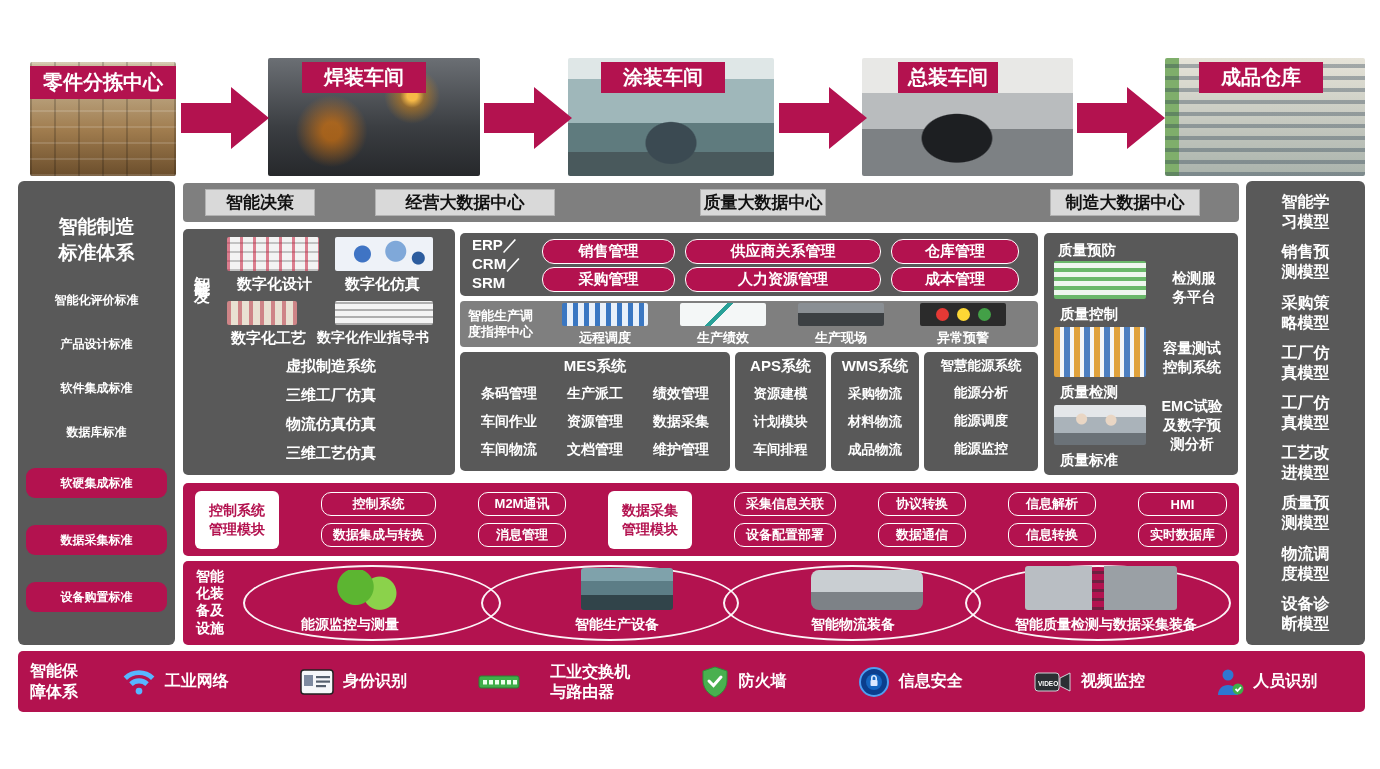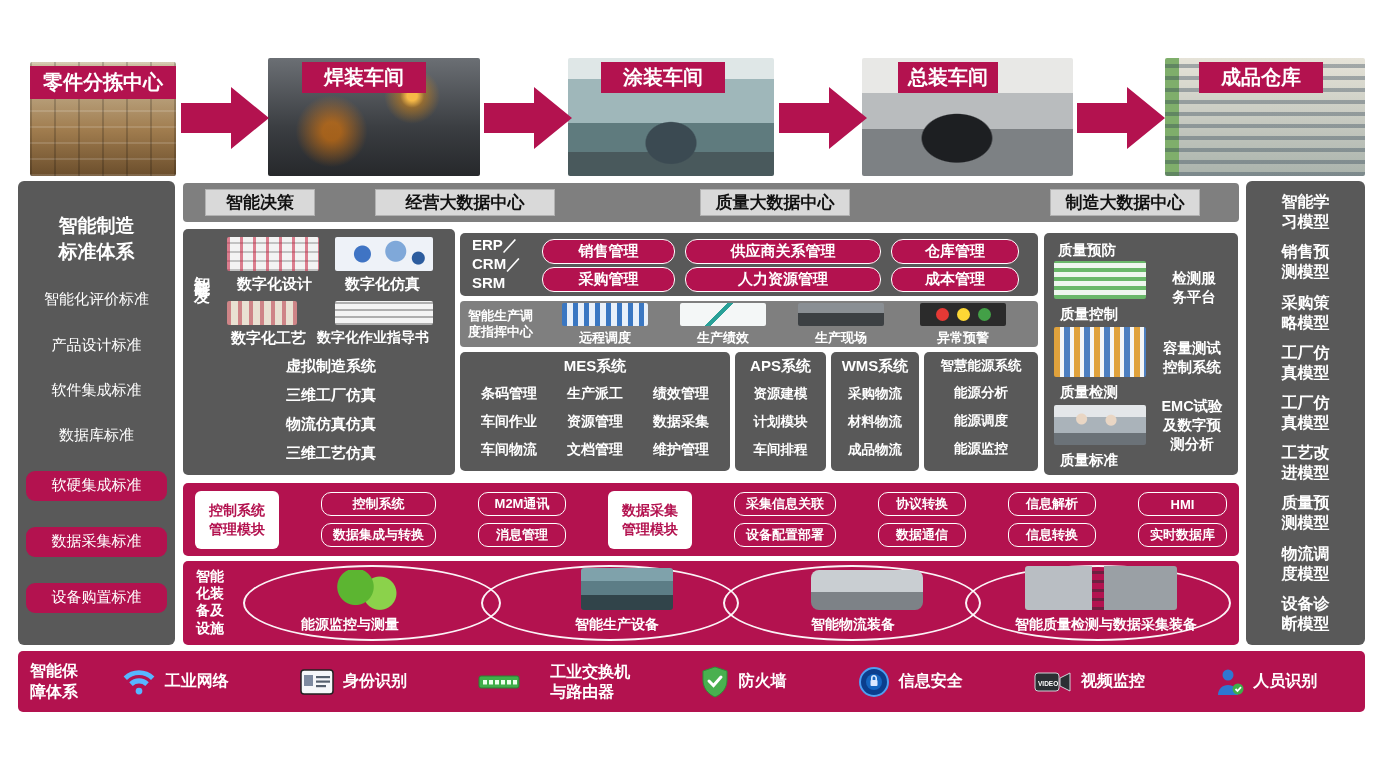--- a/index.html
+++ b/index.html
@@ -43,39 +43,39 @@
   .sl-5 { left:1199px; top:62px; width:124px; height:31px; }
   .flow-arrow { position:absolute; top:87px; width:88px; height:62px; }
   .flow-arrow svg { width:100%; height:100%; display:block; }
   .fa-1 { left:181px; } .fa-2 { left:484px; } .fa-3 { left:779px; } .fa-4 { left:1077px; }
 
   
   .left-sidebar { position:absolute; left:18px; top:181px; width:157px; height:464px;
     background:var(--dark); border-radius:6px; color:#fff;
     display:flex; flex-direction:column; align-items:center; justify-content:space-evenly; padding:6px 8px; }
   .ls-title { font-size:19px; font-weight:bold; text-align:center; line-height:1.35; }
-  .ls-item { font-size:15px; font-weight:normal; }
+  .ls-item { font-size:12px; font-weight:bold; }
   .ls-item.hl { background:var(--crimson); border-radius:9px; width:141px; height:30px;
     display:flex; align-items:center; justify-content:center; }
 
   
   .right-sidebar { position:absolute; left:1246px; top:181px; width:119px; height:464px;
     background:var(--dark); border-radius:6px; color:#fff;
     display:flex; flex-direction:column; justify-content:space-around; align-items:center; padding:6px 0; }
   .rs-item { font-size:16px; font-weight:bold; text-align:center; line-height:1.25; width:52px; }
 
   
   .topbar { position:absolute; left:183px; top:183px; width:1056px; height:39px;
     background:var(--mid); border-radius:4px; }
   .tb-box { position:absolute; top:6px; height:27px; background:var(--light); color:#111;
     font-weight:bold; font-size:17px; display:flex; align-items:center; justify-content:center;
     border:1px solid #b2b2b2; }
   .tb-1 { left:22px; width:110px; }
   .tb-2 { left:192px; width:180px; }
-  .tb-3 { left:517px; width:150px; }
+  .tb-3 { left:517px; width:126px; }
   .tb-4 { left:867px; width:150px; }
 
   
   .rnd { position:absolute; left:183px; top:229px; width:272px; height:246px;
     background:var(--dark); border-radius:5px; color:#fff; }
   .rnd-vlabel { position:absolute; left:8px; top:34px; writing-mode:vertical-rl;
     font-size:16px; font-weight:bold; letter-spacing:4px; }
   .rnd-thumb { position:absolute; border-radius:2px; }
   .t-design { left:44px; top:8px; width:92px; height:34px;
     background: repeating-linear-gradient(90deg, rgba(200,30,60,.55) 0 3px, transparent 3px 13px),

